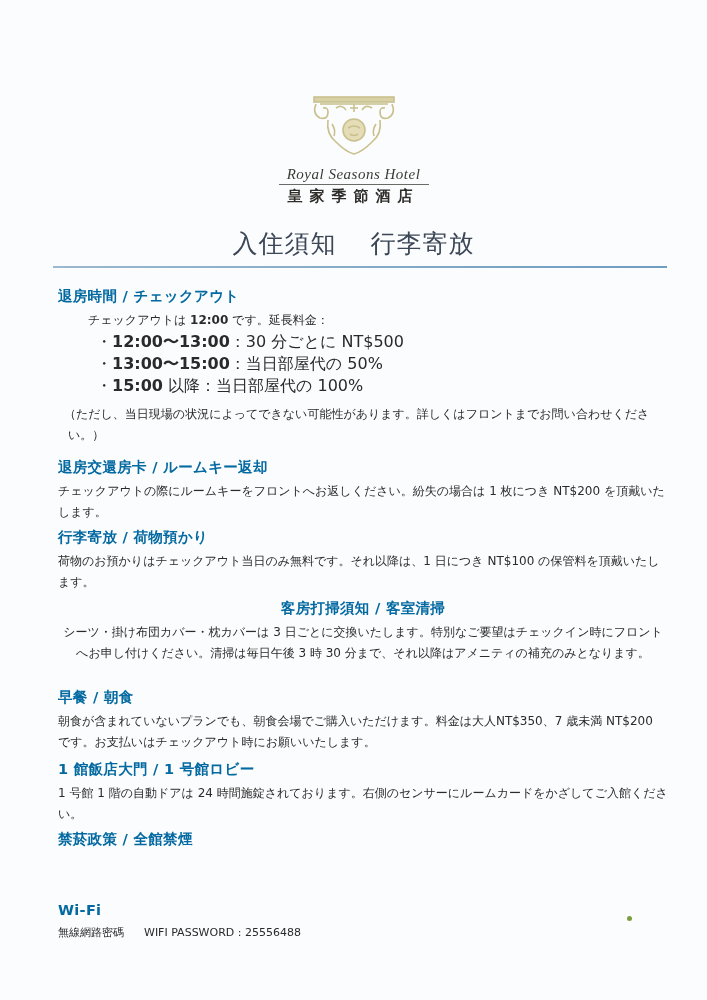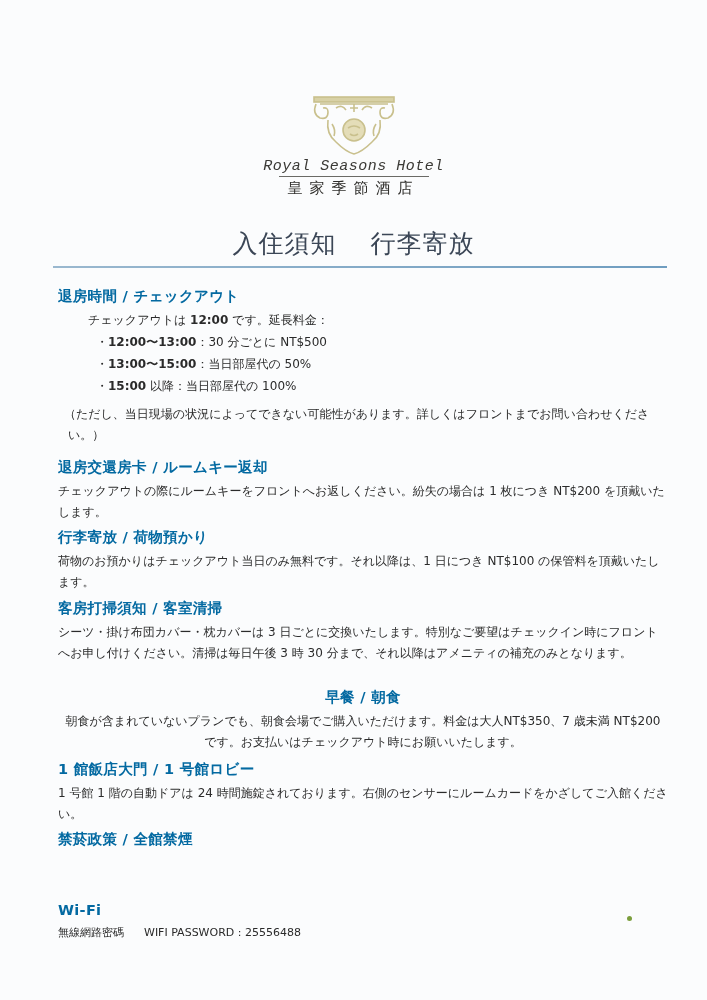--- a/index.html
+++ b/index.html
@@ -7,45 +7,45 @@
     width: 707px; height: 1000px; overflow: hidden;
     background: #fbfcfd;
     font-family: "DejaVu Sans", "Liberation Sans", sans-serif;
     color: #2a2a2a;
     position: relative;
   }
   .page { position: absolute; left: 0; top: 0; width: 707px; height: 1000px; }
   .logo-wrap { position: absolute; left: 0; width: 707px; top: 94px; text-align: center; }
   .crest { display: block; margin: 0 auto; }
   .logo-en {
-    font-family: Liberation Mono, monospace;
+    font-family: Liberation Serif, serif;
     font-style: italic; font-size: 15px; color: #3b3a36;
-    margin-top: 2px; letter-spacing: 0.5px;
+    margin-top: 10px; letter-spacing: 0.5px;
   }
   .logo-rule { width: 150px; height: 1px; background: #6a6a66; margin: 1px auto 2px; }
   .logo-zh {
     font-family: "DejaVu Serif", "Liberation Serif", serif;
-    font-size: 15px; color: #2e2d2a; letter-spacing: 7px; font-weight: normal;
+    font-size: 15px; color: #2e2d2a; letter-spacing: 7px; font-weight: bold;
   }
   .title {
     position: absolute; top: 227px; left: 0; width: 707px; text-align: center;
     font-size: 25px; color: #3b4656; font-weight: normal; letter-spacing: 1px;
   }
   .title span + span { margin-left: 34px; }
   .title-rule {
     position: absolute; top: 266px; left: 53px; width: 614px; height: 2px;
     background: linear-gradient(90deg, #9ab8cf, #6f9dc0);
   }
   .section { position: absolute; left: 58px; width: 610px; }
   .sec-h {
     font-size: 14.5px; font-weight: bold; color: #0369a1; margin: 0 0 4px 0; letter-spacing: 0.3px;
   }
   .sec-p { font-size: 12px; line-height: 21px; color: #2b2b2b; margin: 0; }
   .indent1 { padding-left: 30px; }
-  .bullet { padding-left: 38px; font-size: 12px; line-height: 22px; }
+  .bullet { padding-left: 38px; font-size: 16px; line-height: 22px; }
   .bullet b, .sec-p b { font-weight: bold; }
   .note { font-size: 12px; line-height: 21px; margin-top: 7px; padding-left: 10px; text-indent: -4px; }
   .wifi-line { font-size: 11px; line-height: 21px; }
   .wifi-line .gap { display: inline-block; width: 20px; }
   .speck { position: absolute; background: #7b9e3c; border-radius: 50%; }
 </style>
 </head>
 <body>
 
 <div class="page">
@@ -87,26 +87,26 @@
   <div class="section" style="top:458px;">
     <div class="sec-h">退房交還房卡 / ルームキー返却</div>
     <p class="sec-p">チェックアウトの際にルームキーをフロントへお返しください。紛失の場合は 1 枚につき NT$200 を頂戴いたします。</p>
   </div>
 
   <div class="section" style="top:528px;">
     <div class="sec-h">行李寄放 / 荷物預かり</div>
     <p class="sec-p">荷物のお預かりはチェックアウト当日のみ無料です。それ以降は、1 日につき NT$100 の保管料を頂戴いたします。</p>
   </div>
 
-  <div class="section" style="top:599px;">
+  <div class="section" style="top:599px;text-align:center;">
     <div class="sec-h">客房打掃須知 / 客室清掃</div>
     <p class="sec-p">シーツ・掛け布団カバー・枕カバーは 3 日ごとに交換いたします。特別なご要望はチェックイン時にフロントへお申し付けください。清掃は毎日午後 3 時 30 分まで、それ以降はアメニティの補充のみとなります。</p>
   </div>
 
-  <div class="section" style="top:688px;text-align:center;">
+  <div class="section" style="top:688px;">
     <div class="sec-h">早餐 / 朝食</div>
     <p class="sec-p">朝食が含まれていないプランでも、朝食会場でご購入いただけます。料金は大人NT$350、7 歳未満 NT$200 です。お支払いはチェックアウト時にお願いいたします。</p>
   </div>
 
   <div class="section" style="top:760px;">
     <div class="sec-h">1 館飯店大門 / 1 号館ロビー</div>
     <p class="sec-p">1 号館 1 階の自動ドアは 24 時間施錠されております。右側のセンサーにルームカードをかざしてご入館ください。</p>
   </div>
 
   <div class="section" style="top:830px;">

